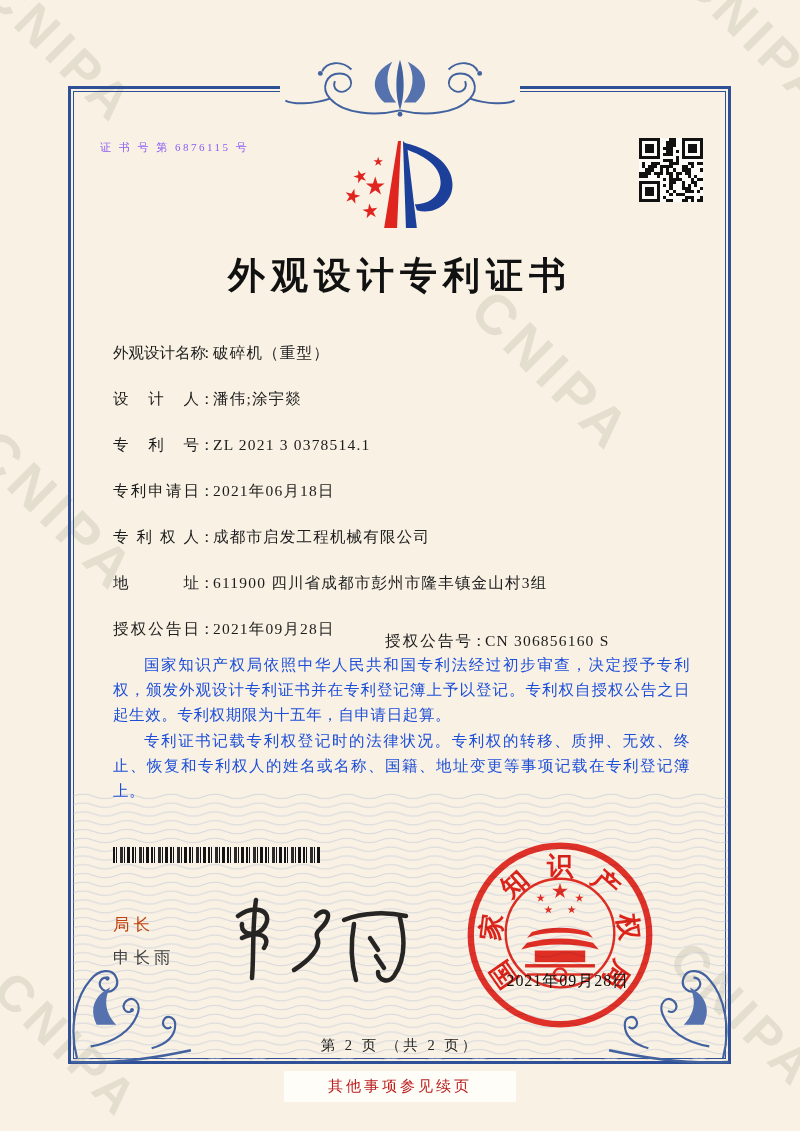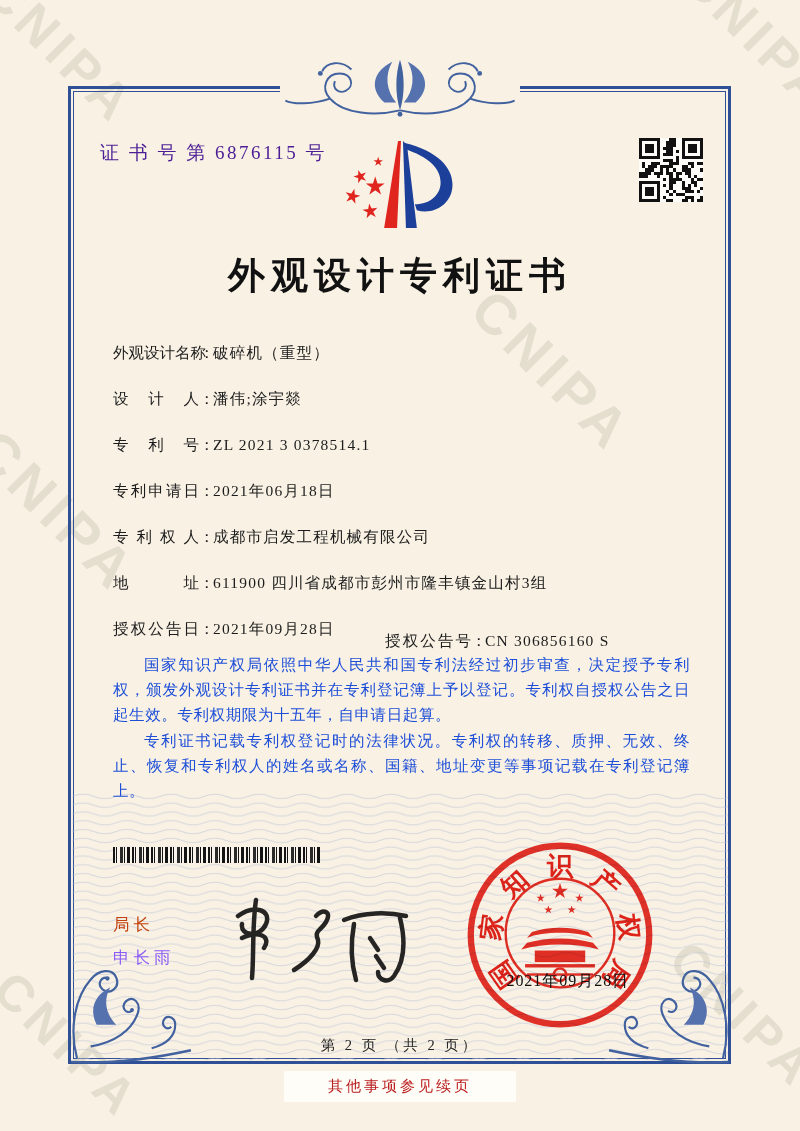--- a/index.html
+++ b/index.html
@@ -16,21 +16,21 @@
          border:3px solid #2f4f96;box-sizing:border-box;z-index:1;}
   .frame-inner{position:absolute;left:2px;top:2px;right:2px;bottom:2px;border:1px solid #2f4f96;}
 
   .deco{position:absolute;z-index:2;}
   .toporn{left:280px;top:54px;background:#f8f1e4;}
   .flourish-l{left:66px;top:952px;}
   .flourish-r{left:604px;top:952px;transform:scaleX(-1);}
 
   .waves{position:absolute;left:72px;top:792px;z-index:1;}
 
-  .cert-no{position:absolute;left:100px;top:140px;font-size:19px;letter-spacing:2.5px;color:#4c1d95;z-index:3;}
+  .cert-no{position:absolute;left:100px;top:140px;font-size:11px;letter-spacing:2.5px;color:#8b5cf6;z-index:3;}
   .qr{position:absolute;left:639px;top:138px;width:64px;height:64px;z-index:3;}
   .logo{position:absolute;left:335px;top:131px;width:130px;height:104px;z-index:3;}
   .title{position:absolute;left:0;right:0;top:243px;margin:8px;text-align:center;
          font-size:37px;font-weight:bold;letter-spacing:6px;color:#111;z-index:3;}
 
   .fields{position:absolute;left:113px;top:344px;width:590px;z-index:3;color:#1c1c1c;}
   .field-row{position:relative;font-size:15.5px;line-height:17px;margin-bottom:29px;white-space:nowrap;}
   .flabel{display:inline-block;width:86px;text-align:justify;text-align-last:justify;text-justify:inter-character;vertical-align:top;}
   .fcolon{display:inline-block;width:14px;vertical-align:top;}
   .fvalue{letter-spacing:1.2px;vertical-align:top;}
@@ -41,21 +41,21 @@
              color:#1d4ed8;letter-spacing:.6px;}
   .body-para + .body-para{margin-top:1px;}
 
   .barcode{position:absolute;left:113px;top:847px;width:207px;height:16px;z-index:3;
     background:repeating-linear-gradient(90deg,
       #141414 0 2px,#f8f4ec 2px 3px,#141414 3px 4px,#f8f4ec 4px 7px,
       #2a2a2a 7px 10px,#f8f4ec 10px 11px,#141414 11px 12px,#f8f4ec 12px 14px,
       #141414 14px 17px,#f8f4ec 17px 19px);}
 
   .sig-title{position:absolute;left:113px;top:914px;font-size:16.5px;letter-spacing:4px;color:#c2410c;z-index:3;}
-  .sig-name{position:absolute;left:113px;top:947px;font-size:16.5px;letter-spacing:4px;color:#8b5cf6;z-index:3;}
+  .sig-name{position:absolute;left:113px;top:947px;font-size:16.5px;letter-spacing:4px;color:#404040;z-index:3;}
   .sig-svg{position:absolute;left:228px;top:886px;z-index:3;}
 
   .seal{position:absolute;left:463px;top:838px;width:194px;height:194px;z-index:4;mix-blend-mode:multiply;}
   .seal-char{font-size:27px;font-weight:bold;text-anchor:middle;fill:#e5251d;
              font-family:"Liberation Serif","DejaVu Serif",serif;}
   .seal-date{font-size:16.5px;letter-spacing:1px;text-anchor:middle;fill:#111;
              font-family:"Liberation Serif","DejaVu Serif",serif;}
 
   .page-info{position:absolute;left:0;right:0;top:1036px;text-align:center;font-size:14.5px;
              letter-spacing:3px;color:#222;z-index:3;}

